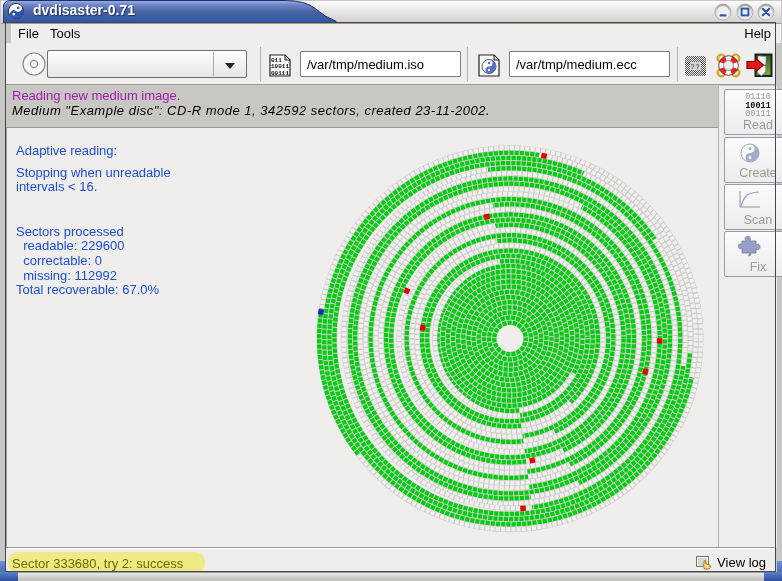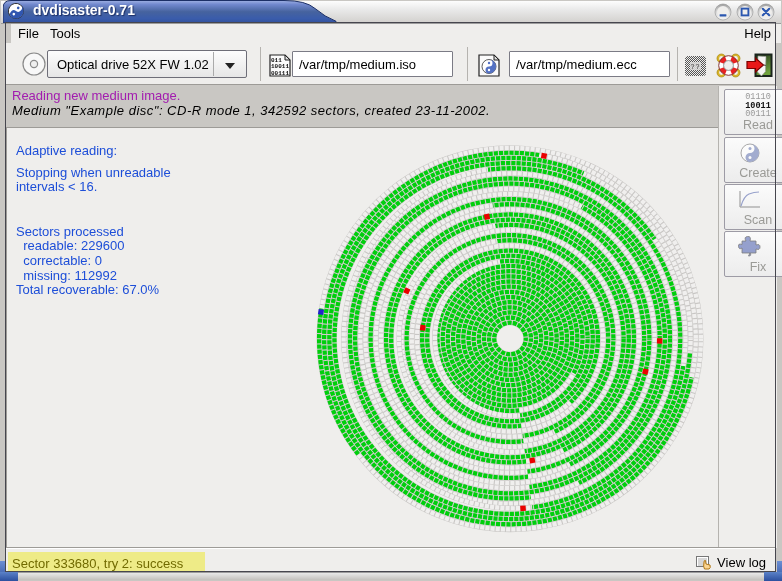--- a/index.html
+++ b/index.html
@@ -43,21 +43,21 @@
   background:#efeeec; border-left:1px solid #b5b3af; }
 .sbtn { position:absolute; left:5px; width:68px; height:46px;
   background:linear-gradient(#fbfbfb,#ececec); border:1px solid #9d9ba5; border-radius:2px;
   text-align:center; }
 .sbtn .lbl { position:absolute; bottom:2px; width:100%; font-size:12.5px; color:#9a9a96; }
 .sbtn .lbl2 { color:#000; }
 
 #statusbar { position:absolute; left:6px; top:548px; width:770px; height:24px;
   background:#efeeec; border-top:1px solid #fff; box-shadow:0 -1px 0 #9d9b97; }
 #yellowmsg { position:absolute; left:2px; top:3px; width:197px; height:21px;
-  background:#eeeb87; color:#716a00; font-size:13px; padding:4px 0 0 4px; }
+  background:#eeeb87; color:#716a00; font-size:13px; padding:4px 0 0 4px;border-radius:9px; }
 #viewlog { position:absolute; right:10px; top:6px; font-size:13px; color:#000; }
 
 #botframe { position:absolute; left:1px; top:572px; width:780px; height:8px;
   background:linear-gradient(#e8e8e8,#c2c0bc); border-top:1px solid #9c9c9c; }
 </style>
 </head>
 <body>
 <div id="win">
   <div style="position:absolute; left:5px; top:22px; width:771px; height:550px; border:1px solid #46464e; z-index:5; pointer-events:none;"></div>
   <div id="titlebar"></div>
@@ -109,34 +109,33 @@
     <span style="left:39px;">Tools</span>
     <span style="right:10px;">Help</span>
   </div>
   <div id="toolbar">
 
     <svg style="position:absolute; left:14px; top:7px; width:28px; height:28px;" viewBox="0 0 28 28">
       <circle cx="14" cy="14" r="11" fill="#f8f8f8" stroke="#8a8a8a" stroke-width="1.2"></circle>
       <circle cx="14" cy="14" r="3.6" fill="#efefef" stroke="#8a8a8a" stroke-width="1.2"></circle>
     </svg>
     <div id="combo">
-      <span class="txt">Optical drive 52X FW 1.02</span>
       <span class="sep"></span>
       <span class="arr"></span>
     </div>
     <div class="tsep" style="left:254px;"></div>
 
     <svg style="position:absolute; left:262px; top:11px;" width="24" height="23" viewBox="0 0 24 23">
       <path d="M2 1 L17 1 L22 6 L22 22 L2 22 Z" fill="#fbfbfb" stroke="#222" stroke-width="1.2"></path>
       <path d="M17 1 L17 6 L22 6 Z" fill="#ddd" stroke="#222" stroke-width="1"></path>
       <text x="3" y="7.5" font-family="Liberation Mono, monospace" font-size="6" font-weight="bold" fill="#111">011</text>
       <text x="3" y="14" font-family="Liberation Mono, monospace" font-size="6" font-weight="bold" fill="#111">10011</text>
       <text x="3" y="20.5" font-family="Liberation Mono, monospace" font-size="6" font-weight="bold" fill="#111">00111</text>
     </svg>
-    <div class="entry" style="left:286px; width:161px;">
+    <div class="entry" style="left:294px; width:161px;">
         <span>/var/tmp/medium.iso</span>
       </div>
     <div class="tsep" style="left:461px;"></div>
 
     <svg style="position:absolute; left:471px; top:11px;" width="24" height="23" viewBox="0 0 24 23">
       <path d="M2 1 L17 1 L22 6 L22 22 L2 22 Z" fill="#fbfbfb" stroke="#222" stroke-width="1.2"></path>
       <path d="M17 1 L17 6 L22 6 Z" fill="#ddd" stroke="#222" stroke-width="1"></path>
       <circle cx="12" cy="12.5" r="7" fill="#fff" stroke="#333" stroke-width="0.8"></circle>
       <path d="M12 5.5 A7 7 0 0 1 12 19.5 A3.5 3.5 0 0 1 12 12.5 A3.5 3.5 0 0 0 12 5.5 Z" fill="#5472c4"></path>
       <circle cx="12" cy="9" r="1.2" fill="#5472c4"></circle>

